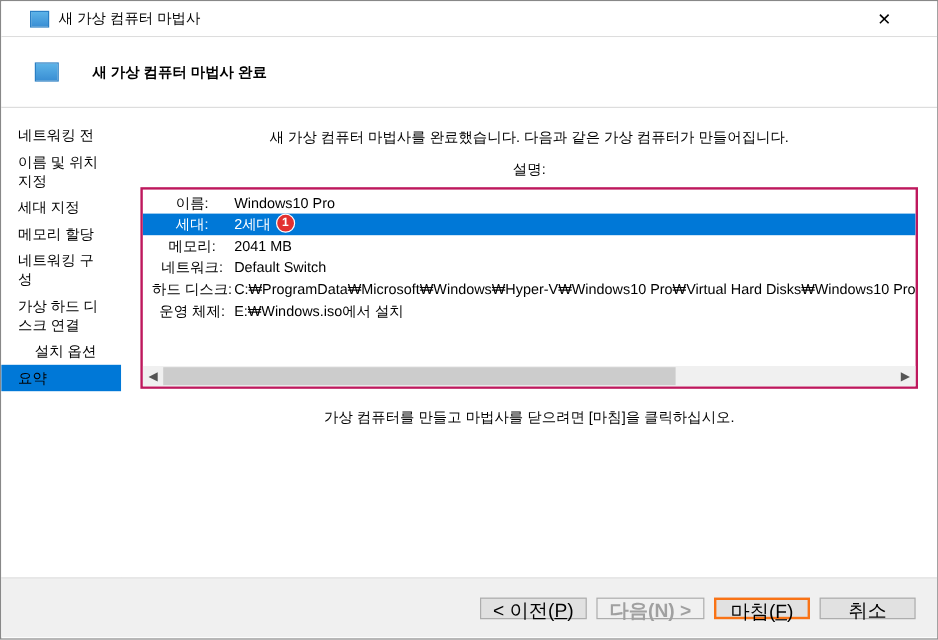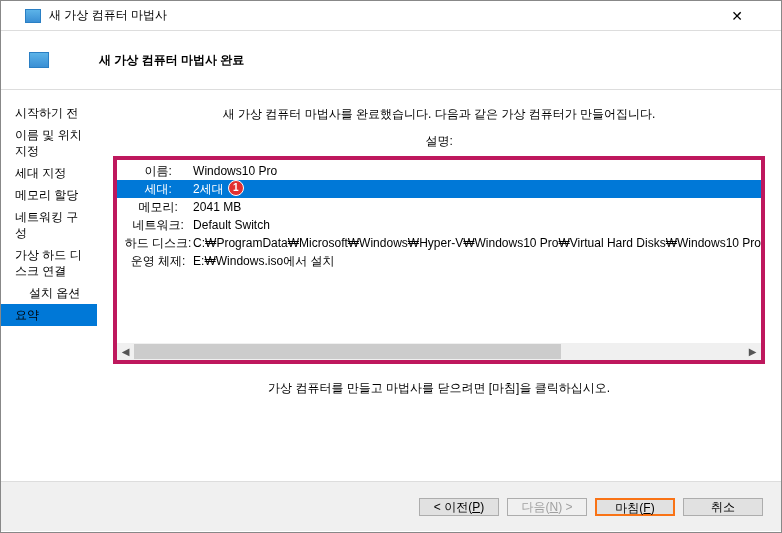--- a/index.html
+++ b/index.html
@@ -43,21 +43,20 @@
     .header .app-icon-lg {
       width: 20px; height: 16px;
       background: linear-gradient(180deg, #5cb3e8 0%, #3a8fd4 100%);
       border: 1px solid #2a7fc4;
       margin-right: 28px;
     }
     .header .header-title {
       font-weight: bold;
       font-size: 12px;
       color: #000;
-      margin-left: 22px;
     }
     .body {
       display: flex;
       height: 392px;
       border-top: 1px solid #ddd;
     }
     .sidebar {
       width: 164px;
       padding: 12px 0 0 0;
       background: #fff;
@@ -76,22 +75,22 @@
     }
     .content {
       flex: 1;
       padding: 16px 16px 0 16px;
       background: #fff;
       text-align: center;
     }
     .intro { font-size: 12px; margin-bottom: 10px; }
     .desc-label { font-size: 12px; margin-bottom: 6px; }
     .summary-box {
-      border: 4px solid #be185d;
-      height: 208px;
+      border: 2px solid #be185d;
+      height: 168px;
       position: relative;
       overflow: hidden;
     }
     .summary-rows {
       padding: 2px 0;
     }
     .summary-row {
       display: flex;
       font-size: 12px;
       line-height: 18px;
@@ -142,30 +141,31 @@
       display: flex;
       align-items: center;
       justify-content: flex-end;
       padding-right: 18px;
       gap: 8px;
       background: #f0f0f0;
     }
     .btn {
       min-width: 80px;
       height: 18px;
-      font-size: 12px;
+      font-size: 16px;
       border: 1px solid #adadad;
       background: #e1e1e1;
       padding: 0 10px;
       cursor: pointer;
     }
     .btn.disabled {
       color: #a0a0a0;
       background: #f0f0f0;
       cursor: default;
+      font-weight: bold;
     }
     .btn.default {
       border: 2px solid #f97316;
       background: #e1e1e1;
     }
     .underline { text-decoration: underline; }
   </style>
 </head>
 <body>
 
@@ -177,21 +177,21 @@
   </div>
 </div>
 
 <div class="header">
   <div class="app-icon-lg"></div>
   <div class="header-title">새 가상 컴퓨터 마법사 완료</div>
 </div>
 
 <div class="body">
   <div class="sidebar" id="sidebar">
-      <div class="sidebar-item">시작하기 전</div>
+      <div class="sidebar-item">네트워킹 전</div>
       <div class="sidebar-item">이름 및 위치 지정</div>
       <div class="sidebar-item">세대 지정</div>
       <div class="sidebar-item">메모리 할당</div>
       <div class="sidebar-item">네트워킹 구성</div>
       <div class="sidebar-item">가상 하드 디스크 연결</div>
       <div class="sidebar-item indent">설치 옵션</div>
       <div class="sidebar-item selected">요약</div>
     </div>
   <div class="content">
     <div class="intro">새 가상 컴퓨터 마법사를 완료했습니다. 다음과 같은 가상 컴퓨터가 만들어집니다.</div>

